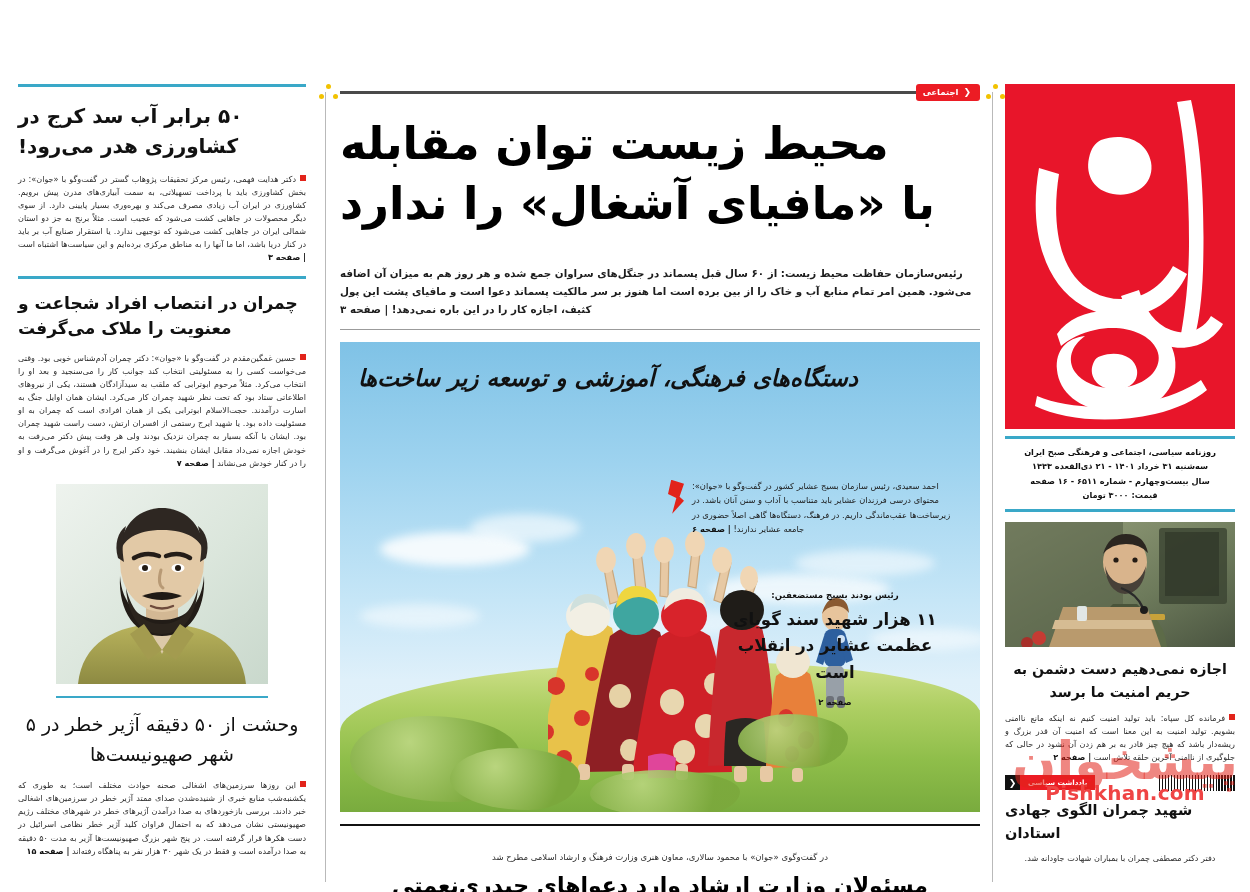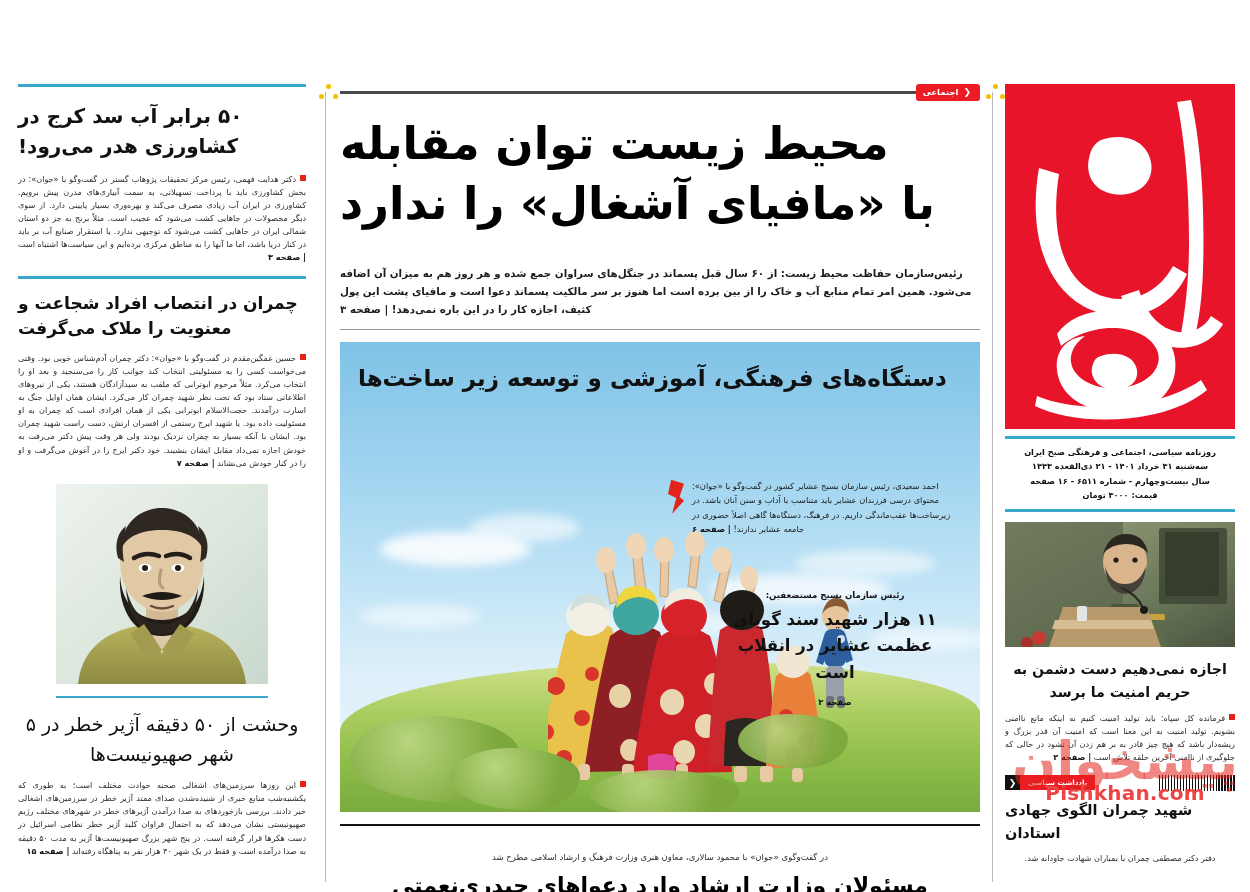--- a/index.html
+++ b/index.html
@@ -82,21 +82,21 @@
     background:linear-gradient(180deg,#cfe08a 0%,#aecf63 30%,#8fbe4a 65%,#79ab3e 100%);
     border-radius:56% 42% 0 0 / 70px 52px 0 0;}
   .hill2{position:absolute;right:-40px;bottom:0;width:330px;height:110px;
     background:linear-gradient(180deg,#c6dc86,#93c04d);
     border-radius:60% 30% 0 0 / 58px 40px 0 0;opacity:.95;}
   .bush{position:absolute;border-radius:46% 54% 40% 60%/50% 45% 55% 50%;
     background:radial-gradient(circle at 35% 30%,#b9d57e,#7ba83c 70%);}
   .feat-head{
     position:absolute;right:22px;top:18px;width:600px;
     font-size:23px;font-weight:bold;line-height:1.6;text-align:left;
-    direction:rtl;color:#111;
+    direction:rtl;color:#111;font-style:italic;
   }
   .feat-quote{
     position:absolute;right:28px;top:137px;width:260px;
     font-size:8.3px;line-height:1.75;text-align:left;direction:rtl;color:#1b1b1b;
   }
   .quote-mark{
     position:absolute;right:296px;top:138px;width:16px;height:34px;
     background:#e2231a;
     clip-path:polygon(20% 0,100% 12%,72% 50%,100% 62%,26% 100%,52% 54%,0 42%);
   }
@@ -398,21 +398,21 @@
         <span>دستگاه‌های فرهنگی، آموزشی و توسعه زیر ساخت‌ها</span><br>
       </div>
 
       <div class="quote-mark"></div>
       <div class="feat-quote rtl">
         <span>احمد سعیدی، رئیس سازمان بسیج عشایر کشور در گفت‌وگو با «جوان»: محتوای درسی فرزندان عشایر باید متناسب با آداب و سنن آنان باشد. در زیرساخت‌ها عقب‌ماندگی داریم. در فرهنگ، دستگاه‌ها گاهی اصلاً حضوری در جامعه عشایر ندارند!</span>
         <span class="pg">| صفحه ۶</span>
       </div>
 
       <div class="feat-sub rtl">
-        <span class="k">رئیس سازمان بسیج مستضعفین:</span>
+        <span class="k">رئیس بودند بسیج مستضعفین:</span>
         <span class="t">۱۱ هزار شهید سند گویای عظمت عشایر در انقلاب است</span>
         <span class="p">صفحه ۲</span>
       </div>
 
     </div>
 
     <div class="rule-blk" style="margin-top:12px;"></div>
 
     <div class="bot-kicker rtl">در گفت‌وگوی «جوان» با محمود سالاری، معاون هنری وزارت فرهنگ و ارشاد اسلامی مطرح شد</div>
     <div class="bot-head rtl">مسئولان وزارت ارشاد وارد دعواهای حیدری‌نعمتی نمی‌شوند</div>

